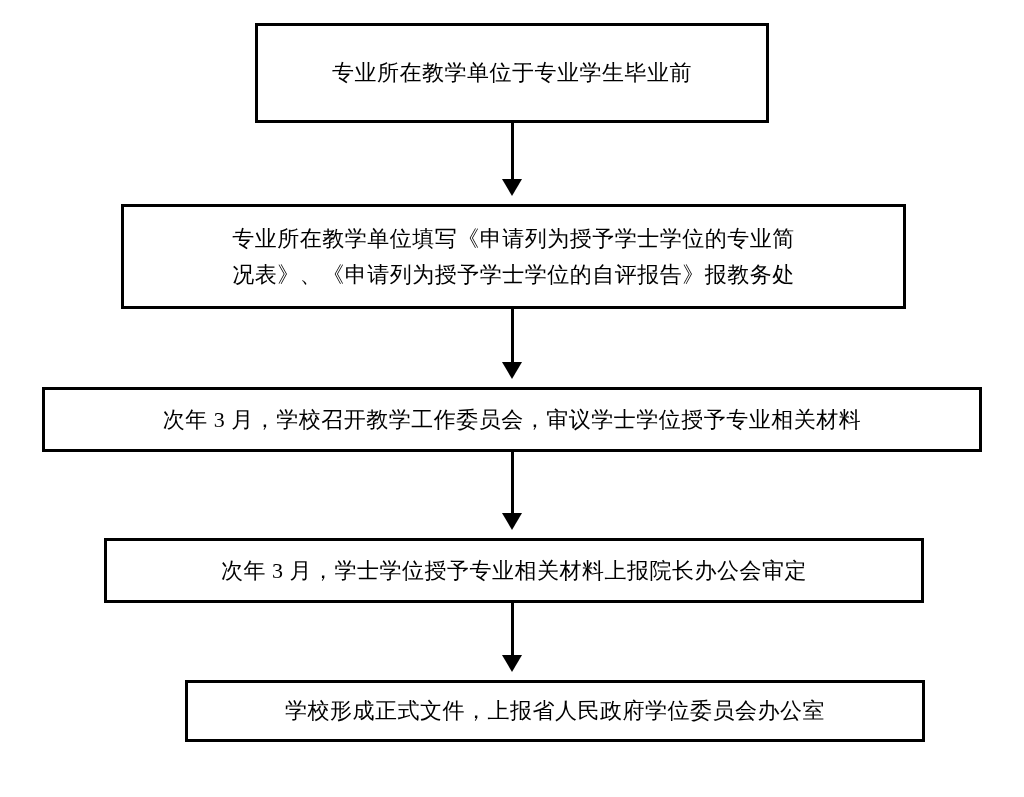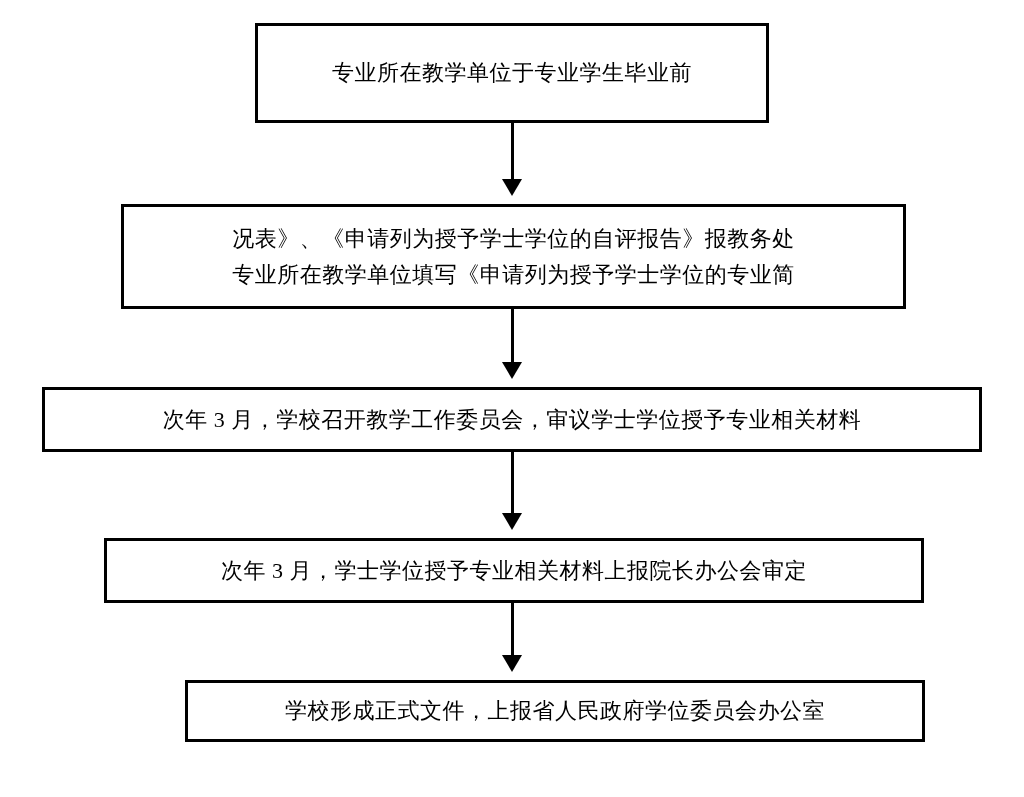--- a/index.html
+++ b/index.html
@@ -72,22 +72,22 @@
   <div class="box box1">
     <div class="line">专业所在教学单位于专业学生毕业前</div>
   </div>
 
   <div class="arrow arrow1">
     <div class="stem"></div>
     <div class="head"></div>
   </div>
 
   <div class="box box2">
+    <div class="line">专业所在教学单位填写《申请列为授予学士学位的专业简</div>
     <div class="line">况表》、《申请列为授予学士学位的自评报告》报教务处</div>
-    <div class="line">专业所在教学单位填写《申请列为授予学士学位的专业简</div>
   </div>
 
   <div class="arrow arrow2">
     <div class="stem"></div>
     <div class="head"></div>
   </div>
 
   <div class="box box3">
     <div class="line">次年 3 月，学校召开教学工作委员会，审议学士学位授予专业相关材料</div>
   </div>

